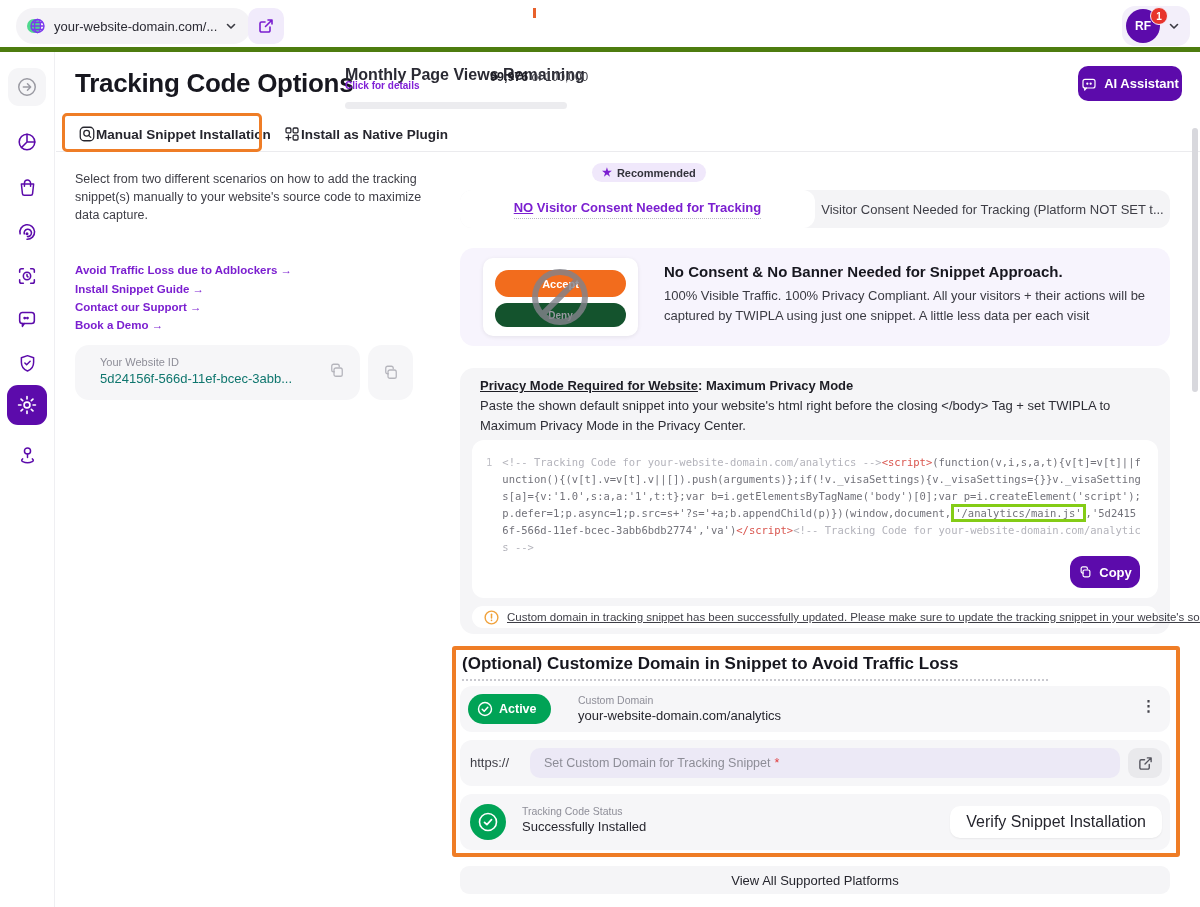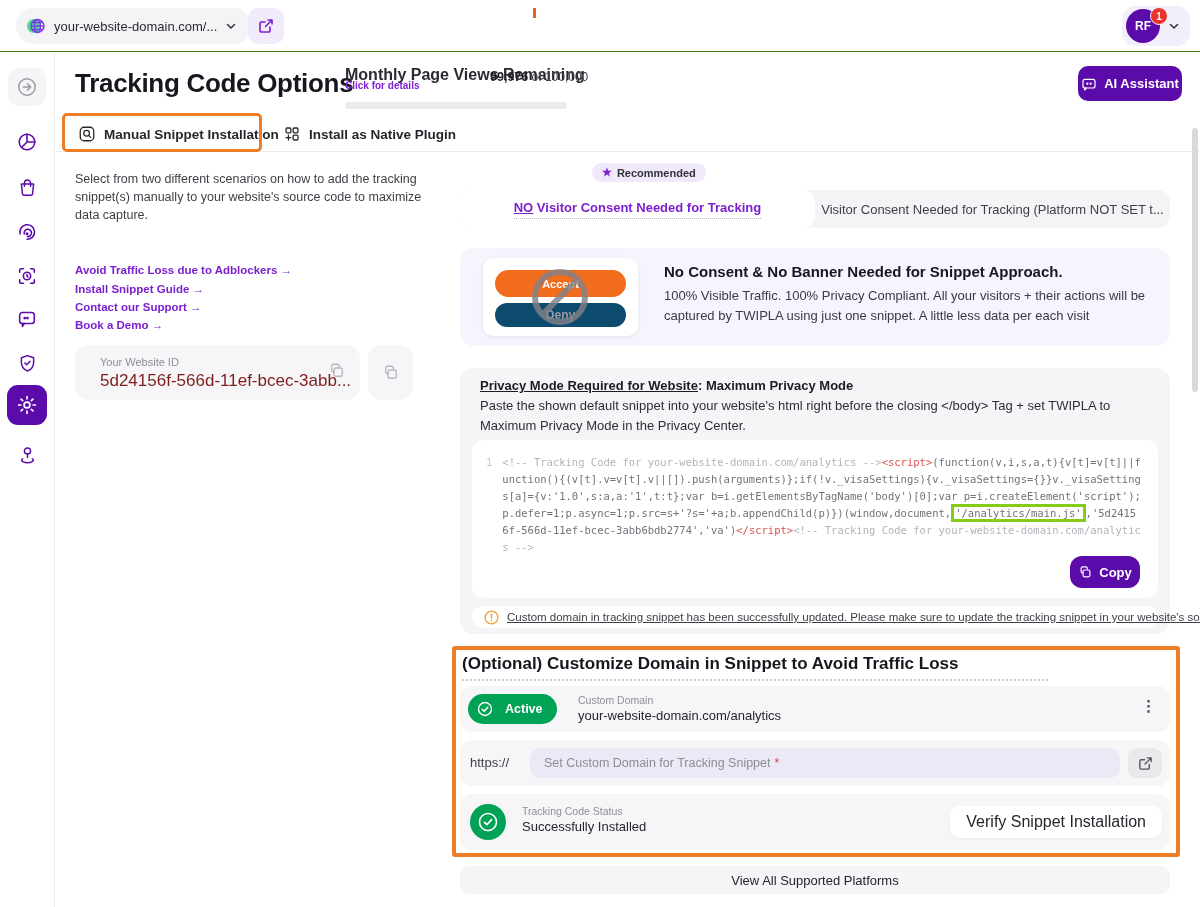--- a/index.html
+++ b/index.html
@@ -1,20 +1,20 @@
 <!DOCTYPE html>
 <html><head>
 <meta charset="utf-8">
 <style>
   * { margin:0; padding:0; box-sizing:border-box; }
   html,body { width:1200px; height:907px; font-family:"Liberation Sans", sans-serif; background:#fff; }
   .screen { position:absolute; top:0; left:0; width:1200px; height:907px; overflow:hidden; background:#fff; }
 
   
-  .topbar { position:absolute; top:0; left:0; width:1200px; height:52px; background:#fff; border-bottom:1px solid #4d7c0f; }
+  .topbar { position:absolute; top:0; left:0; width:1200px; height:52px; background:#fff; border-bottom:5px solid #4d7c0f; }
   .domain-pill { position:absolute; top:8px; left:16px; height:36px; padding:0 14px 0 10px; background:#f4f3f6; border-radius:18px; display:flex; align-items:center; gap:8px; cursor:pointer; }
   .domain-pill .dtxt { font-size:13px; color:#2a2a33; font-weight:500; }
   .ext-btn { position:absolute; top:8px; left:248px; width:36px; height:36px; background:#f1ebfb; border-radius:10px; display:flex; align-items:center; justify-content:center; cursor:pointer; }
   .top-tick { position:absolute; top:8px; left:533px; width:3px; height:10px; background:#e8612b; }
   .avatar-wrap { position:absolute; top:6px; right:10px; height:40px; padding:0 10px 0 4px; background:#f3effa; border-radius:13px; display:flex; align-items:center; gap:8px; cursor:pointer; }
   .avatar { position:relative; width:34px; height:34px; border-radius:50%; background:#5c0bab; color:#fff; font-size:12px; font-weight:700; display:flex; align-items:center; justify-content:center; }
   .notif { position:absolute; top:-2px; right:-8px; width:18px; height:18px; border-radius:50%; background:#e8342c; color:#fff; font-size:10px; font-weight:700; display:flex; align-items:center; justify-content:center; border:1.5px solid #f3effa; }
 
   
   .sidebar { position:absolute; top:52px; left:0; width:55px; height:855px; background:#fff; border-right:1px solid #efeff2; }
@@ -24,55 +24,55 @@
 
   
   .page-title { position:absolute; top:68px; left:75px; font-size:26px; font-weight:700; color:#17171f; letter-spacing:-0.3px; }
   .mpv-label { position:absolute; top:66px; left:345px; font-size:16px; font-weight:700; color:#2a2a33; }
   .mpv-link { position:absolute; top:80px; left:345px; font-size:10px; font-weight:600; color:#8021d6; cursor:pointer; }
   .mpv-count { position:absolute; top:70px; left:490px; font-size:12px; color:#3c3c44; }
   .mpv-count b { font-size:12.5px; color:#1c1c24; }
   .mpv-bar { position:absolute; top:102px; left:345px; width:222px; height:7px; background:#ececef; border-radius:4px; }
   .ai-btn { position:absolute; top:66px; left:1078px; width:104px; height:35px; background:#5c0bab; border-radius:10px; color:#fff; font-size:13px; font-weight:600; display:flex; align-items:center; justify-content:center; gap:7px; cursor:pointer; }
 
-  .tab-main { position:absolute; top:121px; display:flex; align-items:center; gap:8px; font-size:13.5px; font-weight:600; color:#26262e; cursor:pointer; height:26px; }
+  .tab-main { position:absolute; top:121px; display:flex; align-items:center; font-size:13.5px; font-weight:600; color:#26262e; cursor:pointer; height:26px; }
   .tab-manual { left:78px; }
   .tab-plugin { left:283px; }
   .hdr-divider { position:absolute; top:151px; left:56px; width:1144px; height:1px; background:#ebebee; }
 
   
   .annot { position:absolute; border:3px solid #ef7d26; border-radius:5px; pointer-events:none; }
   .annot-tab { top:113px; left:62px; width:200px; height:39px; }
   .annot-section { top:646px; left:452px; width:728px; height:211px; border-width:4px; border-radius:3px; }
 
   
   .lp-para { position:absolute; left:75px; width:350px; font-size:12.5px; line-height:1.45; color:#3e3e46; }
   .lp-p1 { top:170px; }
   .lp-p2 { top:228px; }
   .lp-link { position:absolute; left:75px; font-size:11.5px; font-weight:600; color:#7b1fd0; cursor:pointer; }
   .lp-card { position:absolute; top:345px; left:75px; width:285px; height:55px; background:#f6f6f8; border-radius:14px; }
   .lp-card .lbl { position:absolute; top:11px; left:25px; font-size:11px; color:#8e8e98; }
-  .lp-card .val { position:absolute; top:26px; left:25px; font-size:17px; color:#7f1d1d; }
+  .lp-card .val { position:absolute; top:26px; left:25px; font-size:13px; color:#0f766e; }
   .lp-copy1 { position:absolute; top:17px; right:14px; cursor:pointer; }
   .lp-card2 { position:absolute; top:345px; left:368px; width:45px; height:55px; background:#f6f6f8; border-radius:14px; display:flex; align-items:center; justify-content:center; cursor:pointer; }
 
   
   .rec-badge { position:absolute; top:163px; left:592px; height:19px; padding:0 10px; background:#f0e8fb; border-radius:10px; display:flex; align-items:center; gap:5px; font-size:11px; font-weight:600; color:#33333b; }
   .rec-badge .star { color:#7b1fd0; font-size:11px; }
 
   .consent-tabs { position:absolute; top:190px; left:460px; width:710px; height:38px; background:#f4f4f6; border-radius:12px; display:flex; }
   .ct-active { width:355px; height:38px; background:#fff; border-radius:12px; display:flex; align-items:center; justify-content:center; cursor:pointer; }
   .ct-active .inner { font-size:13px; font-weight:700; color:#7b1fd0; padding-bottom:3px; border-bottom:1px dotted #b9b9c2; }
   .ct-active .no { text-decoration:underline; }
   .ct-inactive { width:355px; height:38px; display:flex; align-items:center; justify-content:center; font-size:13px; color:#3e3e46; cursor:pointer; }
 
   .banner { position:absolute; top:248px; left:460px; width:710px; height:98px; background:#f7f4fd; border-radius:14px; }
   .consent-card { position:absolute; top:10px; left:23px; width:155px; height:78px; background:#fff; border-radius:10px; box-shadow:0 1px 4px rgba(0,0,0,.08); }
   .btn-accept { position:absolute; top:12px; left:12px; width:131px; height:27px; background:#f26c1d; border-radius:14px; color:#fff; font-size:11px; font-weight:700; display:flex; align-items:center; justify-content:center; }
-  .btn-deny { position:absolute; top:45px; left:12px; width:131px; height:24px; background:#0c4a6e; border-radius:12px; color:#9a9aa2; font-size:12px; font-weight:600; display:flex; align-items:center; justify-content:center; }
+  .btn-deny { position:absolute; top:45px; left:12px; width:131px; height:24px; background:#14532d; border-radius:12px; color:#9a9aa2; font-size:10px; font-weight:600; display:flex; align-items:center; justify-content:center; }
   .no-symbol { position:absolute; top:9px; left:47px; opacity:.82; }
   .banner-h { position:absolute; top:15px; left:204px; font-size:15px; font-weight:700; color:#17171f; }
   .banner-b { position:absolute; top:38px; left:204px; width:492px; font-size:13px; line-height:1.5; color:#3a3a42; }
 
   .privacy-card { position:absolute; top:368px; left:460px; width:710px; height:266px; background:#f5f5f7; border-radius:14px; }
   .pv-h { position:absolute; top:10px; left:20px; font-size:13px; font-weight:700; color:#1c1c24; }
   .pv-h .und { text-decoration:underline; }
   .pv-b { position:absolute; top:28px; left:20px; width:672px; font-size:13px; line-height:1.5; color:#2e2e36; }
   .code-box { position:absolute; top:72px; left:12px; width:686px; height:158px; background:#fff; border-radius:12px; padding:14px 16px 10px 14px; }
   .code-wrap { display:flex; gap:10px; }
@@ -81,21 +81,21 @@
   .code-txt .cmt { color:#b3b3bb; }
   .code-txt .tag { color:#d9544d; }
   .code-txt .hl { border:3px solid #84cc16; padding:0 1px; }
   .copy-btn { position:absolute; right:18px; bottom:10px; width:70px; height:32px; background:#5c0bab; border-radius:12px; color:#fff; font-size:13px; font-weight:600; display:flex; align-items:center; justify-content:center; gap:6px; cursor:pointer; }
   .notice { position:absolute; top:238px; left:12px; width:686px; height:22px; background:#fff; border-radius:11px; display:flex; align-items:center; gap:8px; padding:0 12px; }
   .notice .txt { font-size:11.5px; color:#3e3e46; text-decoration:underline; white-space:nowrap; }
 
   .opt-h { position:absolute; top:654px; left:462px; font-size:17px; font-weight:700; color:#17171f; padding-bottom:5px; border-bottom:2px dotted #c9c9cf; padding-right:90px; }
   .row { position:absolute; left:460px; width:710px; background:#f6f6f8; border-radius:12px; }
   .row1 { top:686px; height:46px; }
-  .active-pill { position:absolute; top:8px; left:8px; height:30px; padding:0 14px 0 9px; background:#00a356; border-radius:15px; display:flex; align-items:center; gap:12px; color:#fff; font-size:12.5px; font-weight:700; }
+  .active-pill { position:absolute; top:8px; left:8px; height:30px; padding:0 14px 0 9px; background:#00a356; border-radius:15px; display:flex; align-items:center; gap:6px; color:#fff; font-size:12.5px; font-weight:700; }
   .row1 .lbl { position:absolute; top:8px; left:118px; font-size:10.5px; color:#8e8e98; }
   .row1 .val { position:absolute; top:22px; left:118px; font-size:13px; color:#26262e; }
   .kebab { position:absolute; top:11px; right:14px; font-size:15px; color:#44444c; font-weight:700; cursor:pointer; letter-spacing:0; }
   .row2 { top:740px; height:46px; }
   .row2 .proto { position:absolute; top:15px; left:10px; font-size:13px; color:#3e3e46; }
   .cd-input { position:absolute; top:8px; left:70px; width:1048px; height:30px; background:#ece9f6; border-radius:10px; display:flex; align-items:center; padding:0 14px; cursor:text; }
   .cd-input { width:590px; }
   .cd-input .ph { font-size:12.5px; color:#8d8d97; }
   .cd-input .req { color:#e03b3b; margin-left:4px; font-size:12.5px; }
   .row2 .ext { position:absolute; top:8px; right:8px; width:34px; height:30px; background:#e9e9ec; border-radius:9px; display:flex; align-items:center; justify-content:center; cursor:pointer; }

